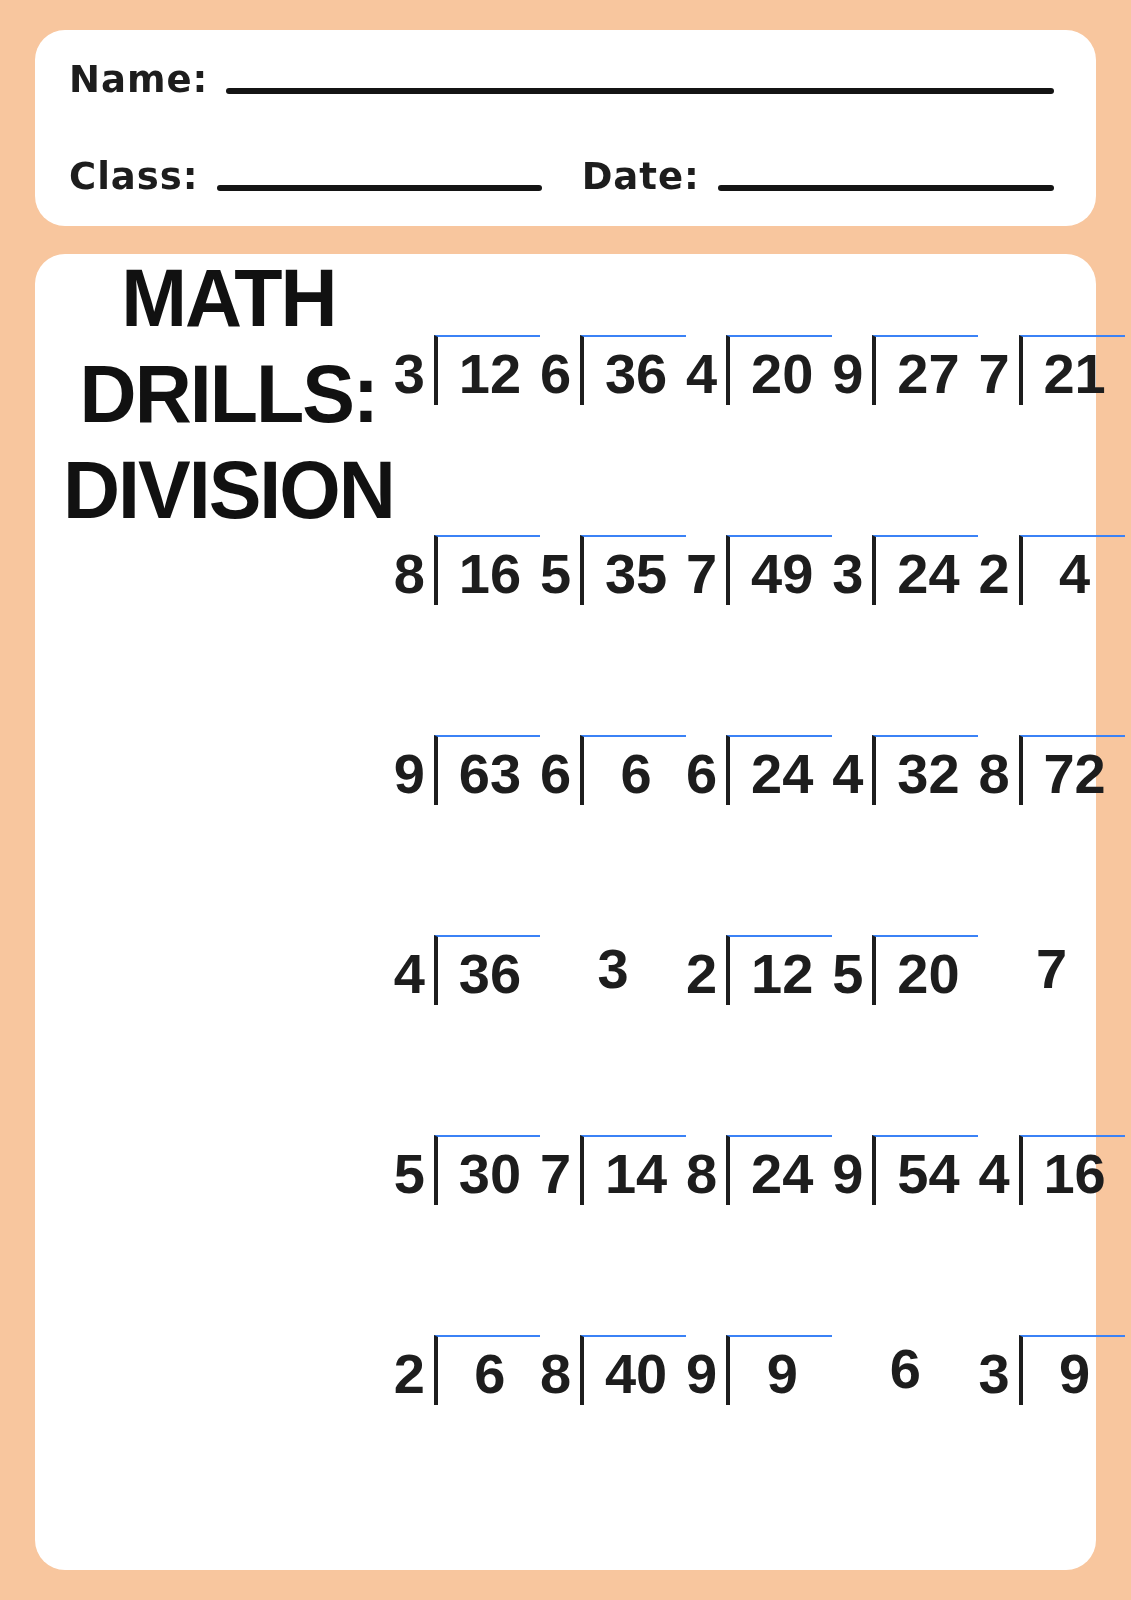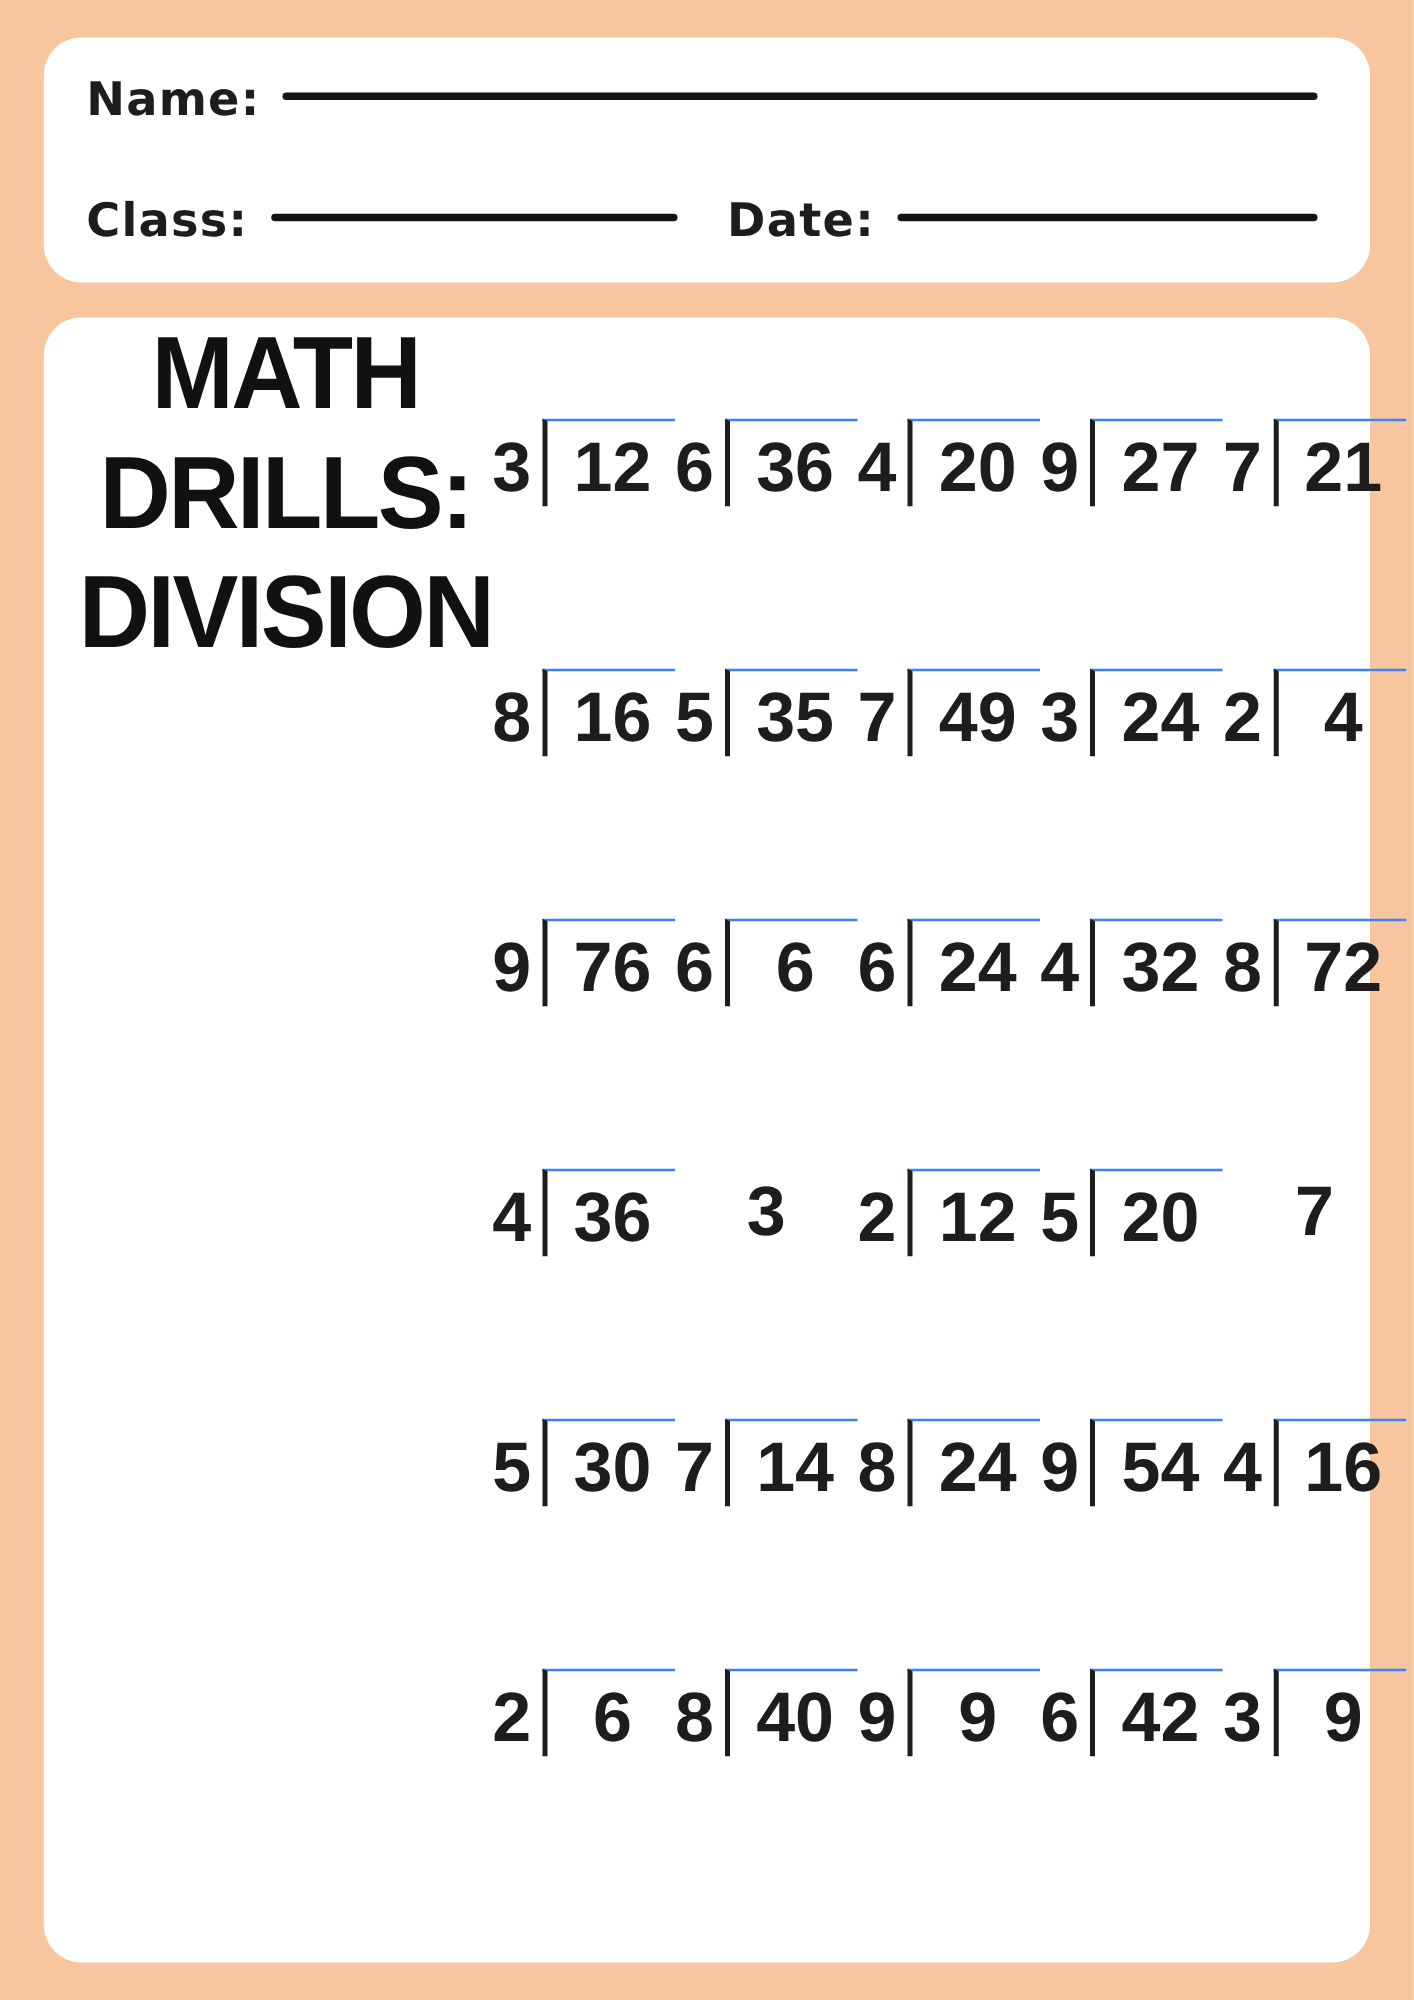--- a/index.html
+++ b/index.html
@@ -34,21 +34,21 @@
     height: 196px;
     padding: 30px 42px 28px 34px;
     display: flex;
     flex-direction: column;
     justify-content: space-between;
     margin-bottom: 28px;
   }
 
   .field-row {
     display: flex;
-    align-items: center;
+    align-items: flex-end;
   }
 
   .field-label {
     font-weight: 700;
     font-size: 37px;
     letter-spacing: 1px;
     white-space: nowrap;
     line-height: 1.1;
   }
 
@@ -184,21 +184,21 @@
     <span class="dividend">24</span>
   </div>
 
   <div class="problem">
     <span class="divisor">2</span>
     <span class="dividend">4</span>
   </div>
 
   <div class="problem">
     <span class="divisor">9</span>
-    <span class="dividend">76</span>
+    <span class="dividend">63</span>
   </div>
 
   <div class="problem">
     <span class="divisor">6</span>
     <span class="dividend">6</span>
   </div>
 
   <div class="problem">
     <span class="divisor">6</span>
     <span class="dividend">24</span>
@@ -272,21 +272,20 @@
     <span class="dividend">40</span>
   </div>
 
   <div class="problem">
     <span class="divisor">9</span>
     <span class="dividend">9</span>
   </div>
 
   <div class="problem">
     <span class="divisor">6</span>
-    <span class="dividend">42</span>
   </div>
 
   <div class="problem">
     <span class="divisor">3</span>
     <span class="dividend">9</span>
   </div>
 </div>
   </div>
 
 </div>

